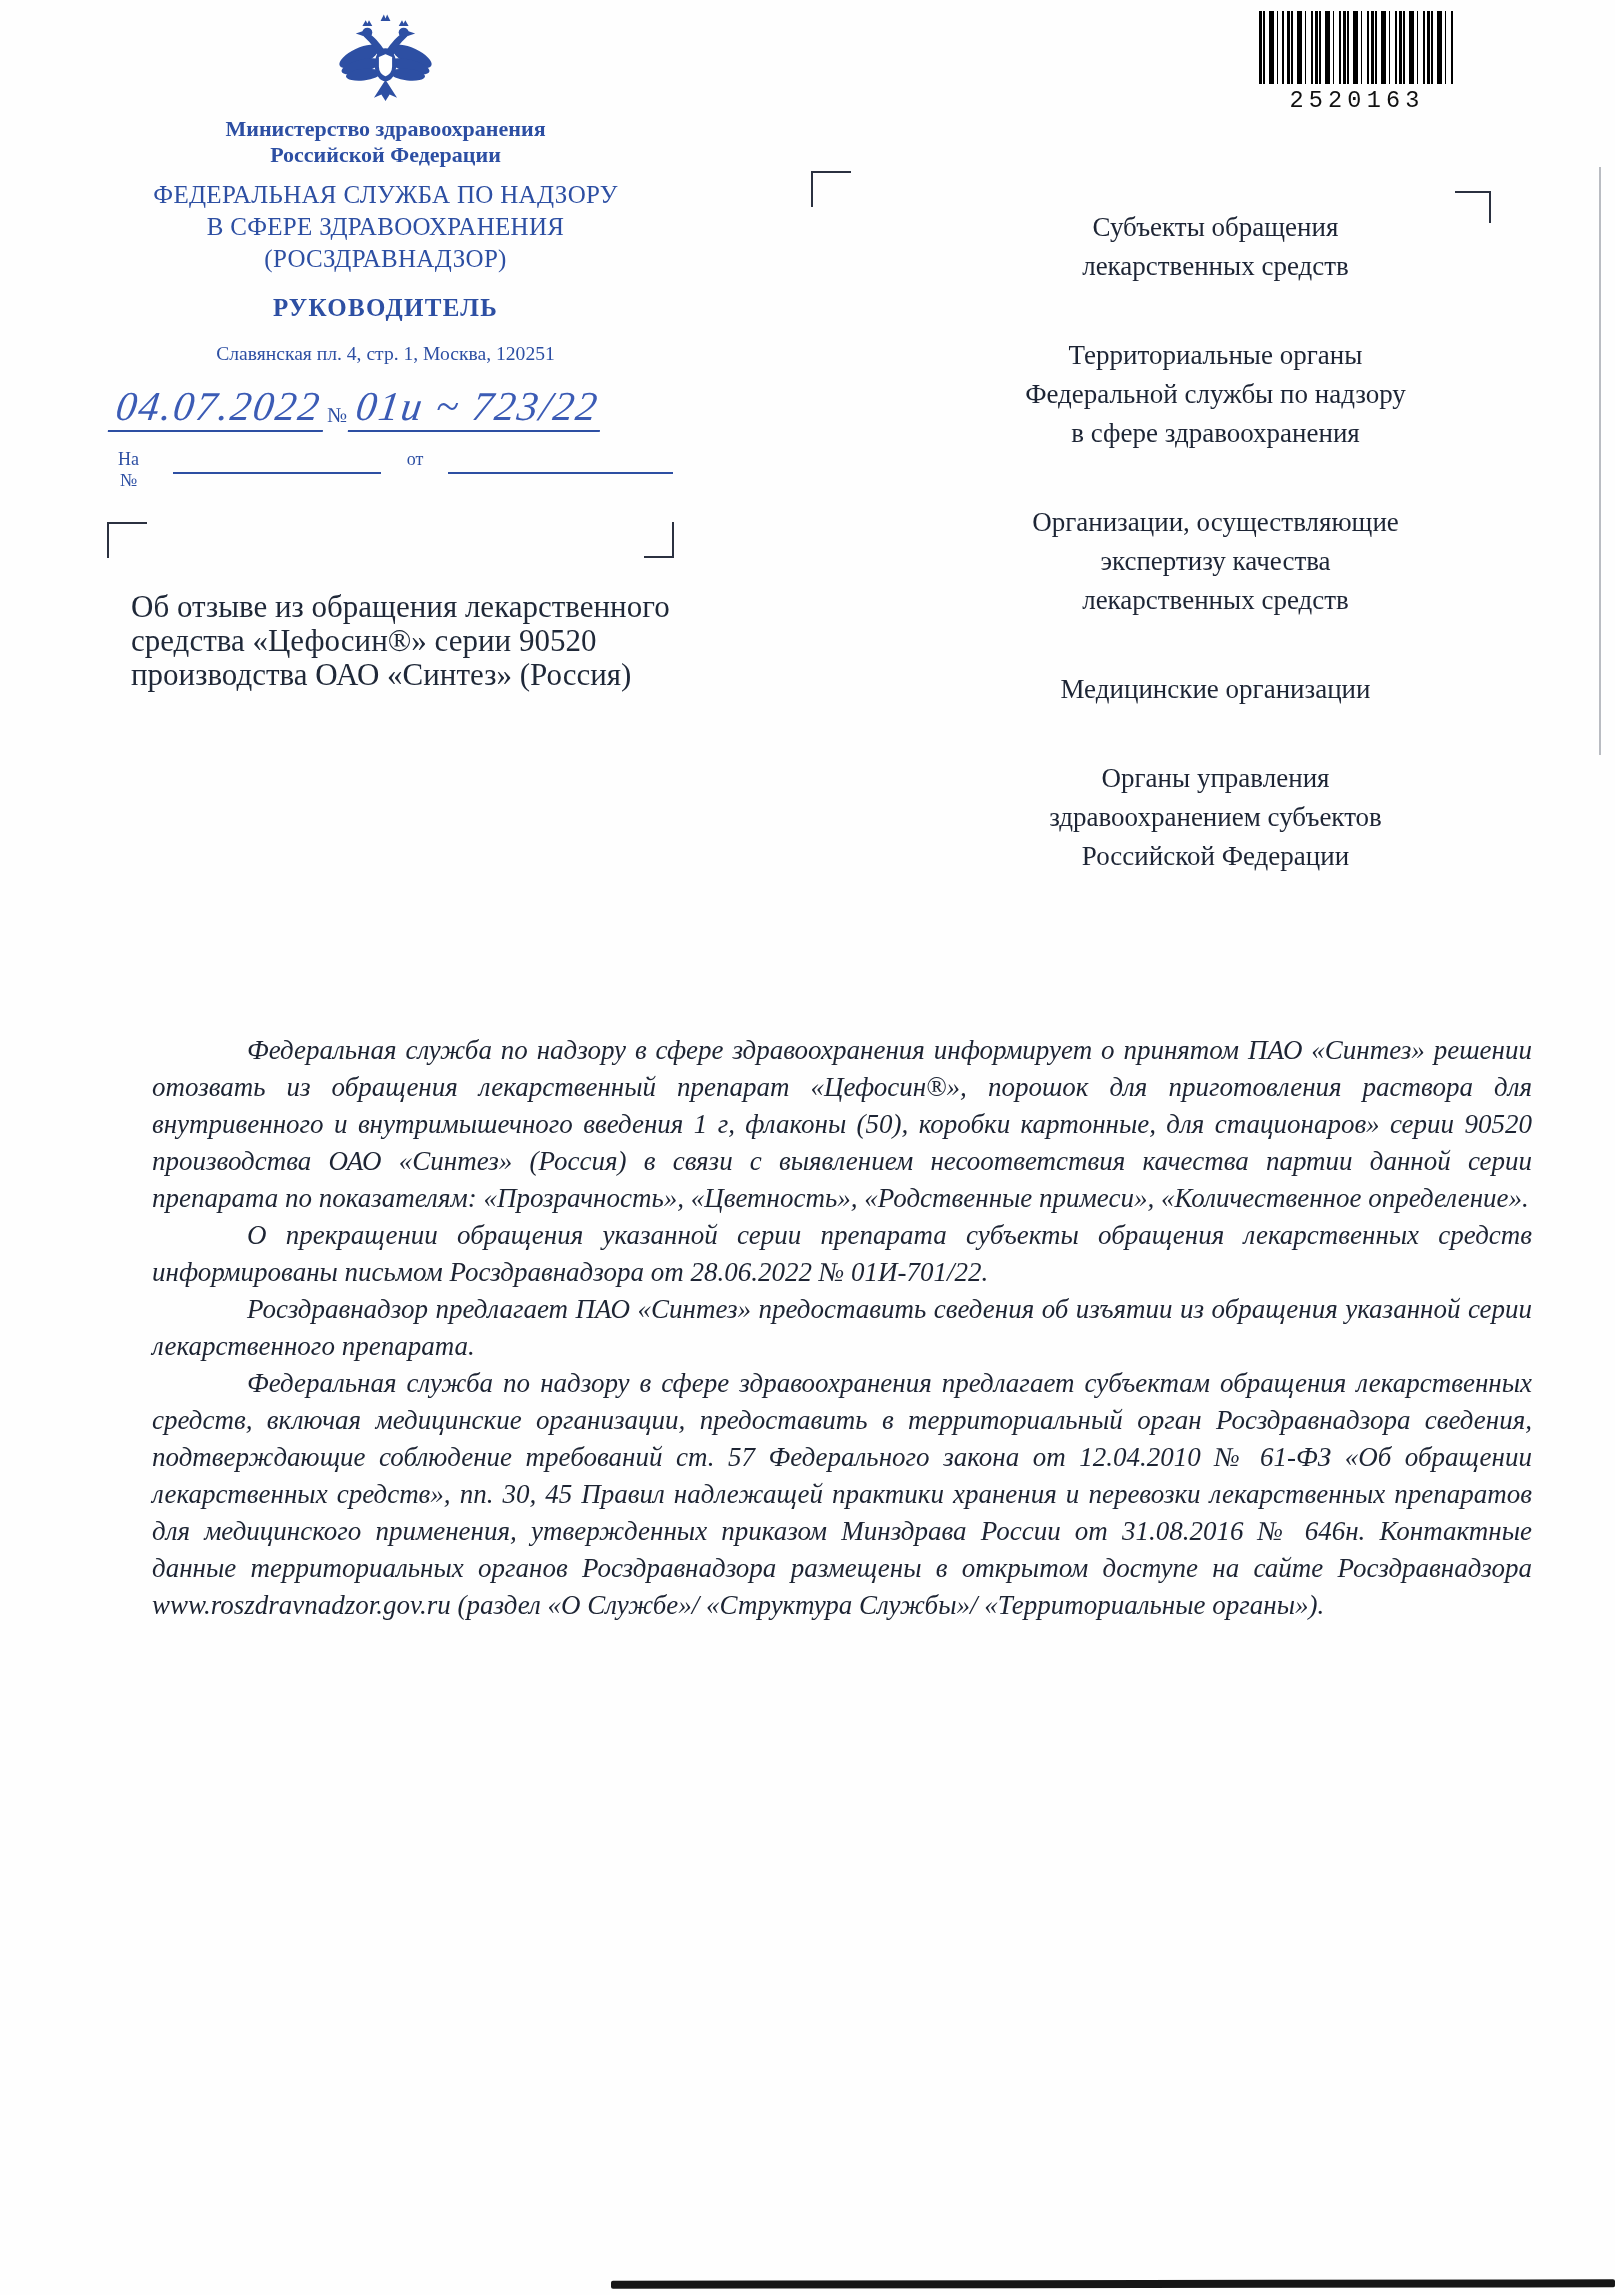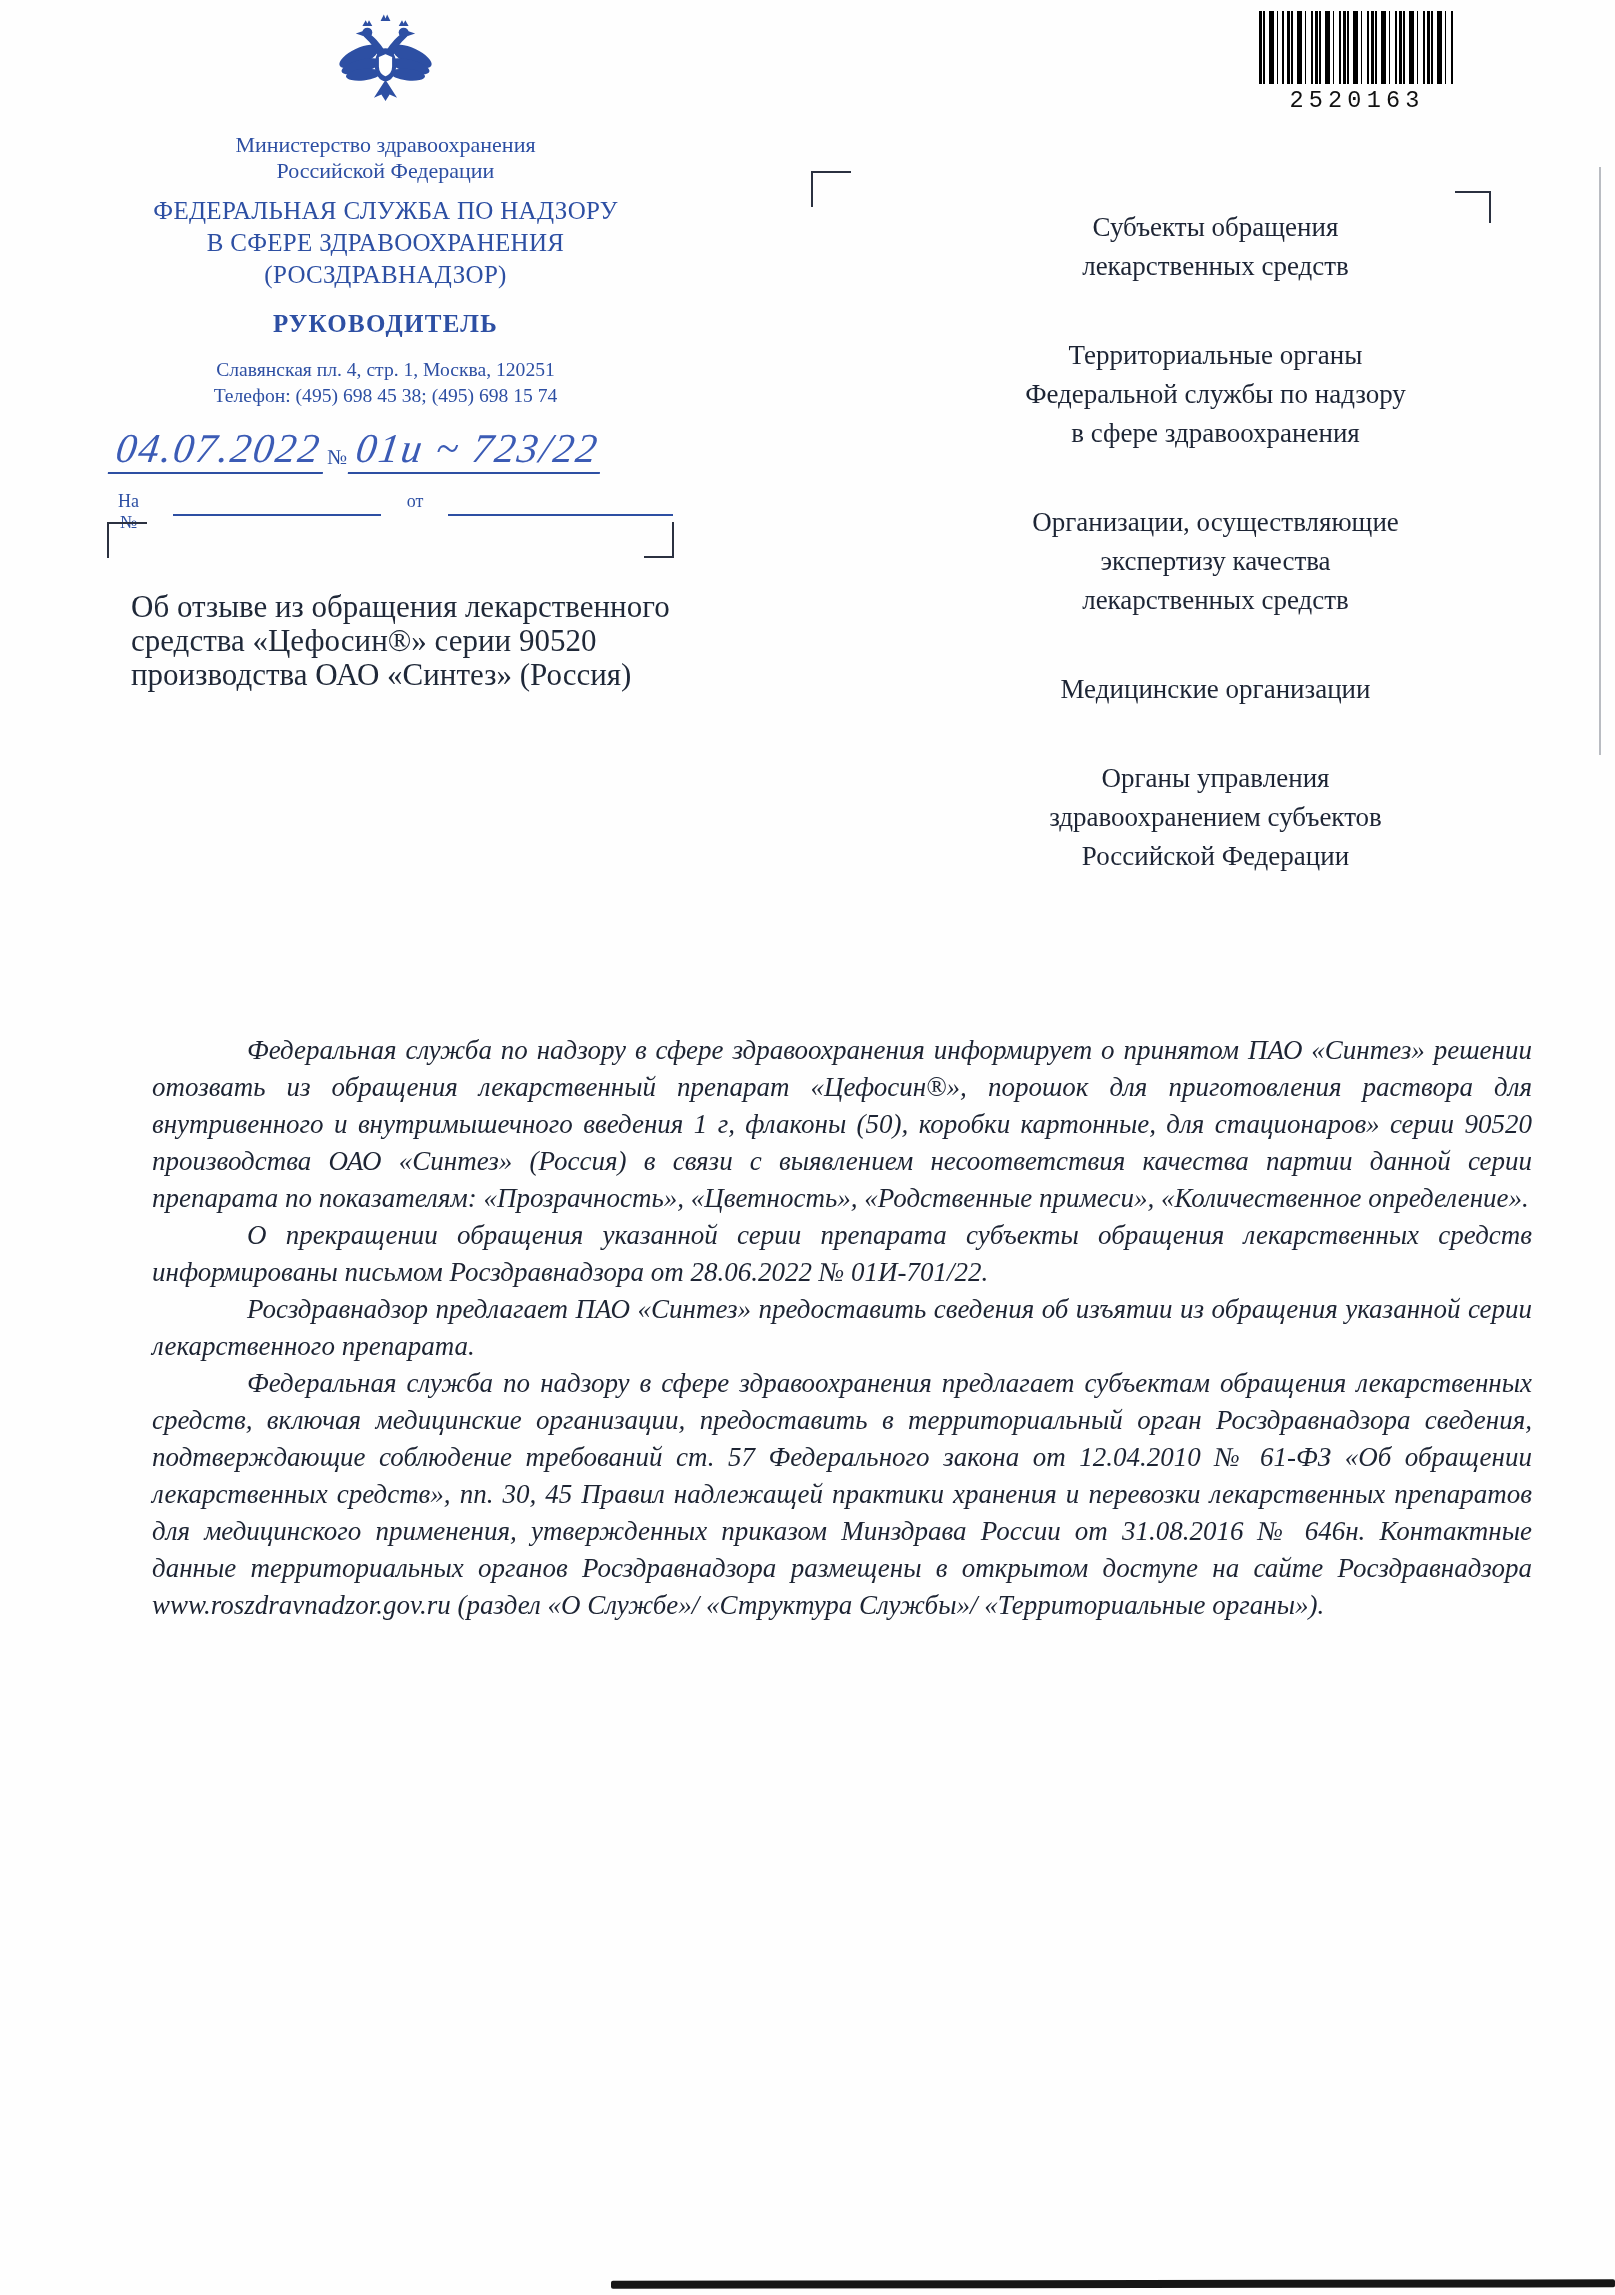--- a/index.html
+++ b/index.html
@@ -11,21 +11,21 @@
     font-family:"Liberation Serif","DejaVu Serif",serif;
     color:#1f2838;
   }
 
   
   .letterhead{
     position:absolute;left:98px;top:5.2px;width:575px;
     text-align:center;color:#2d4fa3;
   }
   .emblem{width:99px;height:108px;margin:0 auto;}
-  .ministry{margin-top:19px;font-size:22px;font-weight:normal;line-height:26px;}
+  .ministry{margin-top:3px;font-size:22px;font-weight:bold;line-height:26px;}
   .service{margin-top:10.5px;font-size:25px;font-weight:normal;line-height:32px;letter-spacing:0.3px;}
   .position{margin-top:19.6px;font-size:25px;font-weight:bold;letter-spacing:1.3px;}
   .addr{margin-top:18.3px;font-size:19.6px;line-height:26px;}
 
   .hand-row{
     margin-top:9.2px;display:flex;align-items:flex-end;
     justify-content:flex-start;padding-left:13px;height:56px;
   }
   .handwriting{
     font-style:italic;color:#3b5bb5;font-size:41px;line-height:41px;
@@ -137,21 +137,20 @@
     <div class="service">
       <div>ФЕДЕРАЛЬНАЯ СЛУЖБА ПО НАДЗОРУ</div>
       <div>В СФЕРЕ ЗДРАВООХРАНЕНИЯ</div>
       <div>(РОСЗДРАВНАДЗОР)</div>
     </div>
 
     <div class="position">РУКОВОДИТЕЛЬ</div>
 
     <div class="addr">
       <div>Славянская пл. 4, стр. 1, Москва, 120251</div>
-      <div>Телефон: (495) 698 45 38; (495) 698 15 74</div>
     </div>
 
     <div class="hand-row">
       <span class="handwriting hand-underline">04.07.2022</span>
       <span class="no-sign">№</span>
       <span class="handwriting hand-underline">01и ~ 723/22</span>
     </div>
 
     <div class="nano-row">
       <span>На №</span>

